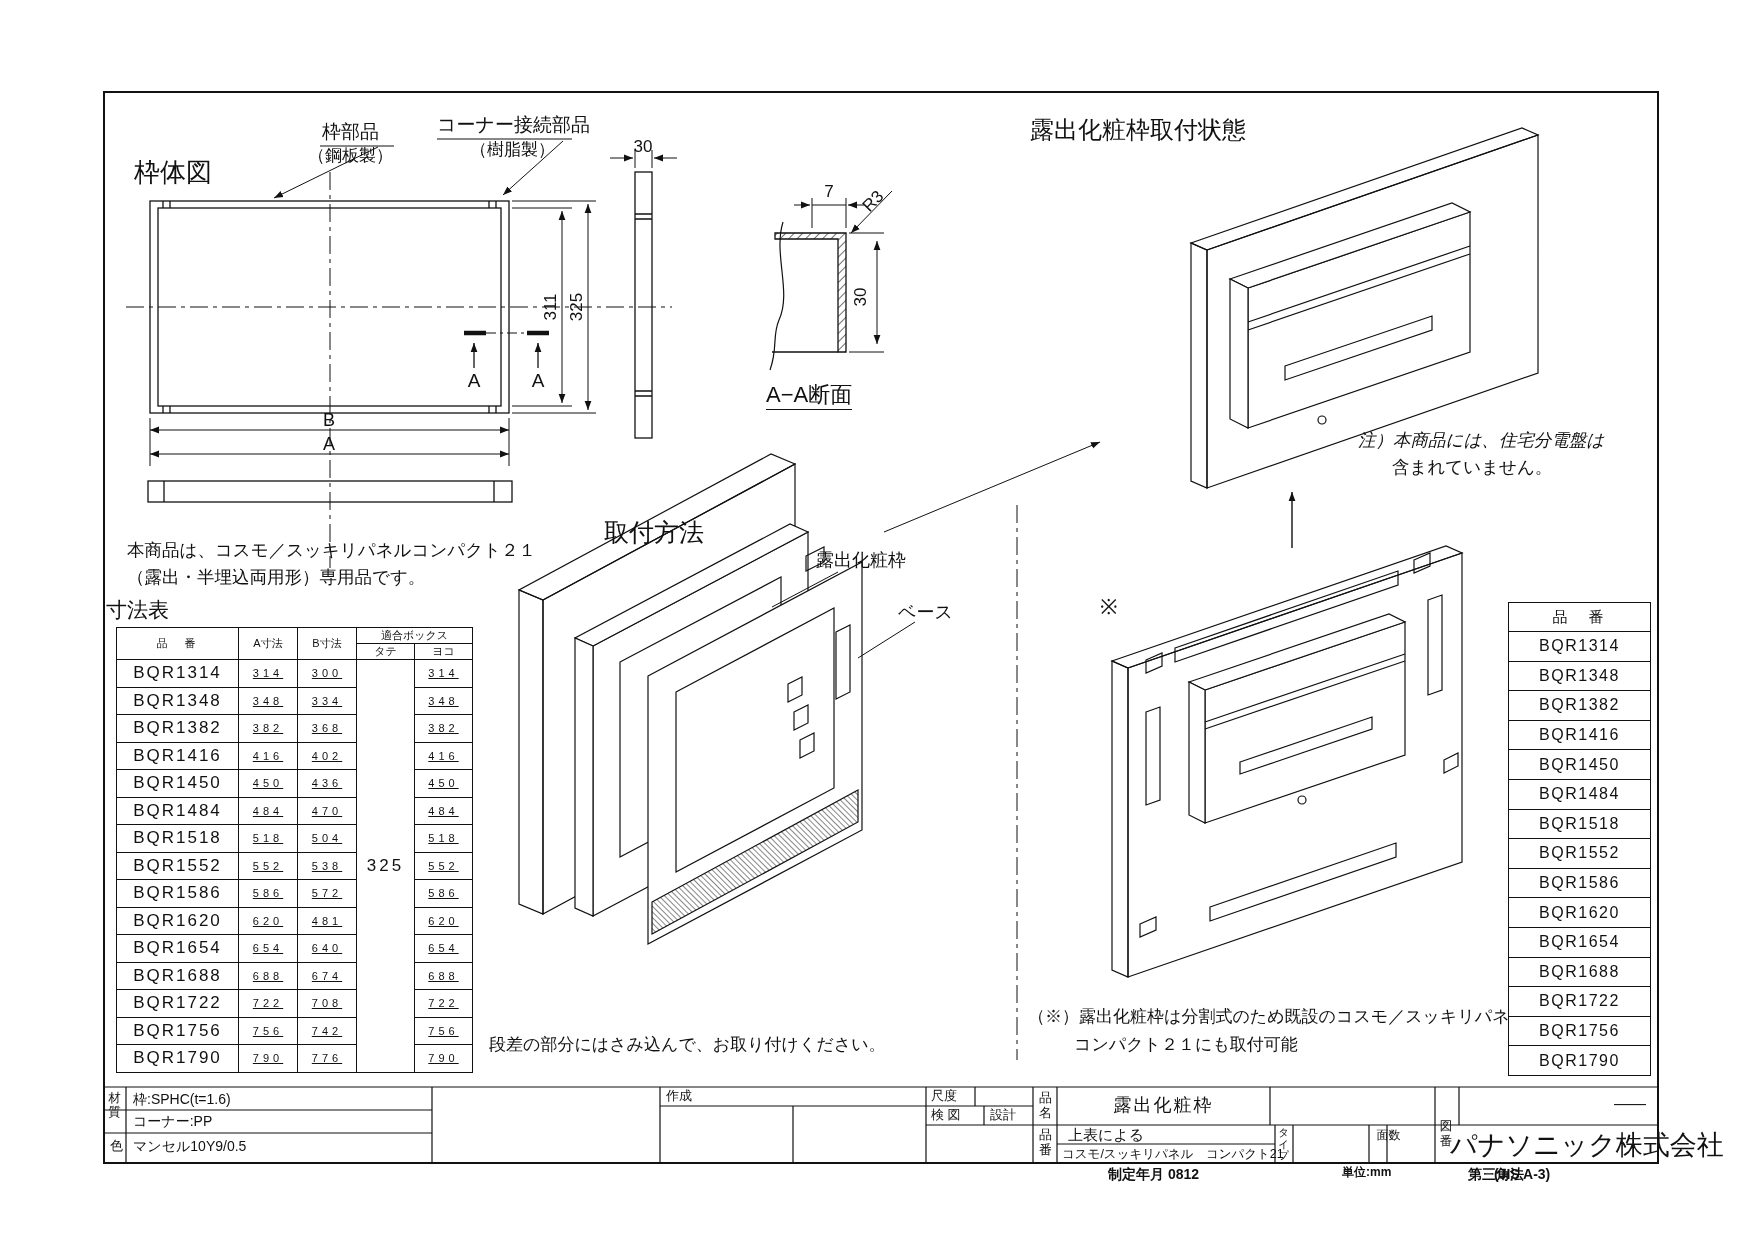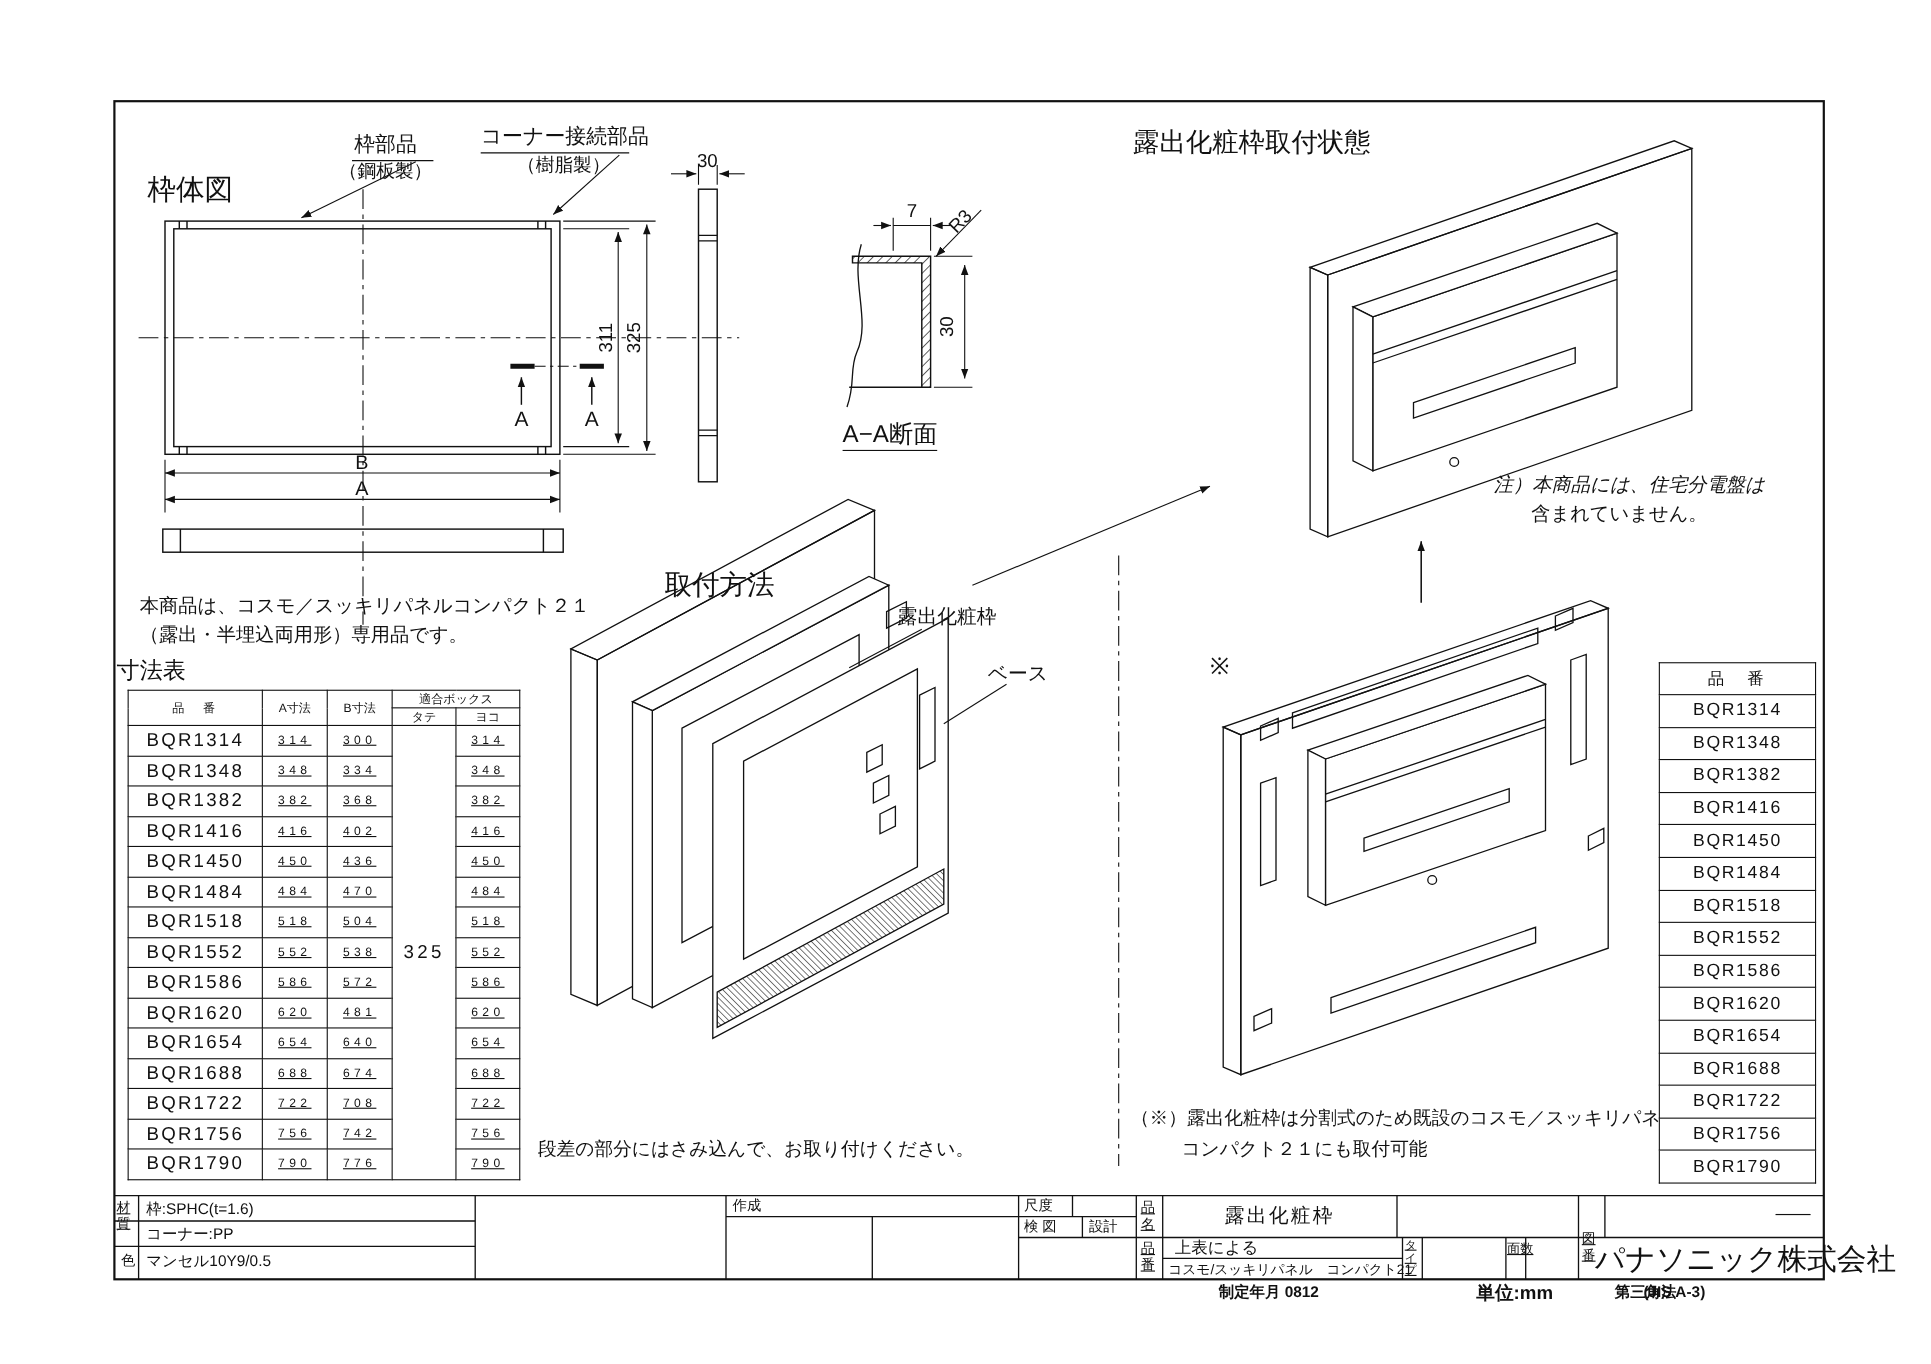--- a/index.html
+++ b/index.html
@@ -1,21 +1,21 @@
 <!DOCTYPE html>
 <html><head>
 <meta charset="utf-8">
 <style>
   html,body{margin:0;padding:0;background:#fff;}
   body{width:1755px;height:1240px;position:relative;overflow:hidden;
        font-family:"Liberation Sans",sans-serif;color:#111;}
   #stage{position:absolute;left:0;top:0;width:1755px;height:1240px;}
   svg{position:absolute;left:0;top:0;}
   .t{position:absolute;white-space:nowrap;color:#111;line-height:1.15;}
-  .vt{white-space:normal;word-break:break-all;text-align:left;text-decoration:underline;}
+  .vt{white-space:normal;word-break:break-all;text-align:center;}
   .ul{border-bottom:1.5px solid #111;padding-bottom:2px;}
   table{border-collapse:collapse;table-layout:fixed;position:absolute;background:#fff;}
   th,td{border:1.4px solid #111;text-align:center;padding:0;font-weight:normal;overflow:hidden;}
   .dim-table{left:116px;top:627px;font-size:17px;}
   .dim-table thead tr.r1 th{height:12px;font-size:11px;}
   .dim-table thead tr.r2 th{height:13px;font-size:11px;}
   .dim-table th.big{font-size:16px;letter-spacing:3px;}
   .dim-table th.mid{font-size:15px;}
   .dim-table tbody td{height:26.5px;}
   .dim-table td.pn{letter-spacing:2px;font-size:17px;}
@@ -383,17 +383,17 @@
 <div class="t" style="left:1057px;top:1095px;width:213px;text-align:center;font-size:18px;letter-spacing:2px;">露出化粧枠</div>
 <div class="t vt" style="left:1037px;top:1127px;width:17px;font-size:13px;line-height:15px;">品番</div>
 <div class="t" style="left:1068px;top:1126px;font-size:15px;">上表による</div>
 <div class="t" style="left:1062px;top:1147px;font-size:12.5px;">コスモ/スッキリパネル　コンパクト21</div>
 <div class="t vt" style="left:1277px;top:1127px;width:13px;font-size:10.5px;line-height:11.5px;">タイプ</div>
 <div class="t vt" style="left:1370px;top:1128px;width:37px;font-size:12px;line-height:15.5px;">面数</div>
 <div class="t vt" style="left:1438px;top:1090px;width:16px;font-size:12.5px;line-height:15px;margin-top:29px;">図番</div>
 <div class="t" style="left:1550px;top:1095px;width:96px;text-align:right;font-size:16px;">——</div>
 <div class="t" style="left:1450px;top:1130px;width:205px;text-align:right;font-size:27px;">パナソニック株式会社</div>
 <div class="t" style="left:1108px;top:1166px;font-size:14px;font-weight:bold;">制定年月 0812</div>
-<div class="t" style="left:1342px;top:1166px;font-size:17px;font-weight:bold;">単位:mm</div>
+<div class="t" style="left:1342px;top:1166px;font-size:12px;font-weight:bold;">単位:mm</div>
 <div class="t" style="left:1428px;top:1166px;font-size:14px;font-weight:bold;margin-left:40px;">第三角法</div>
 <div class="t" style="left:1494px;top:1166px;font-size:14px;font-weight:bold;">(JIS A-3)</div>
 
 </div>
 
 </body></html>

